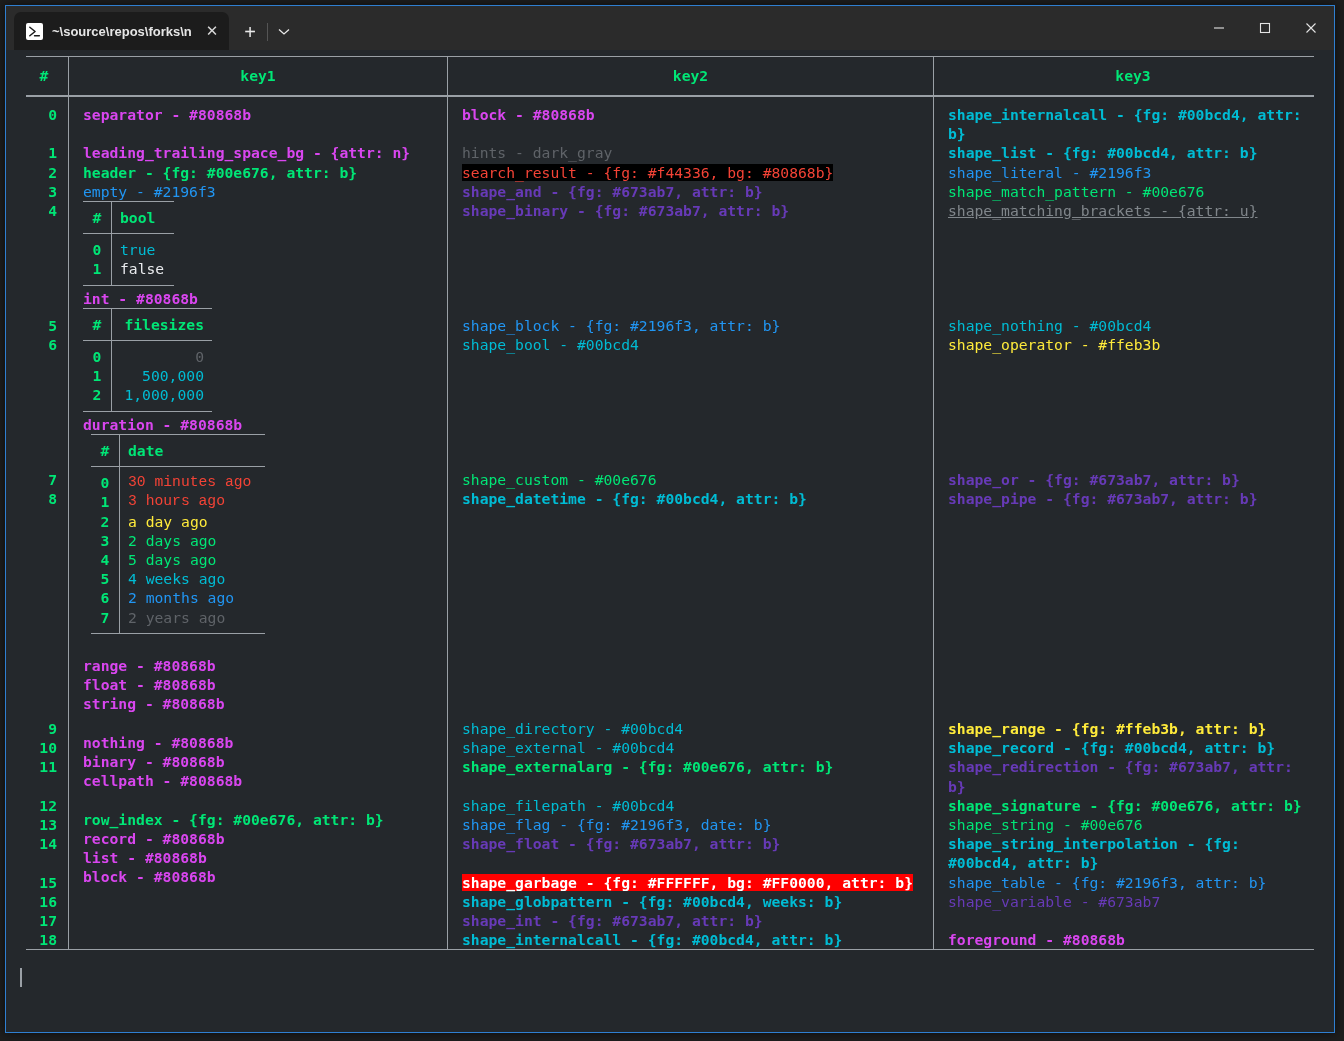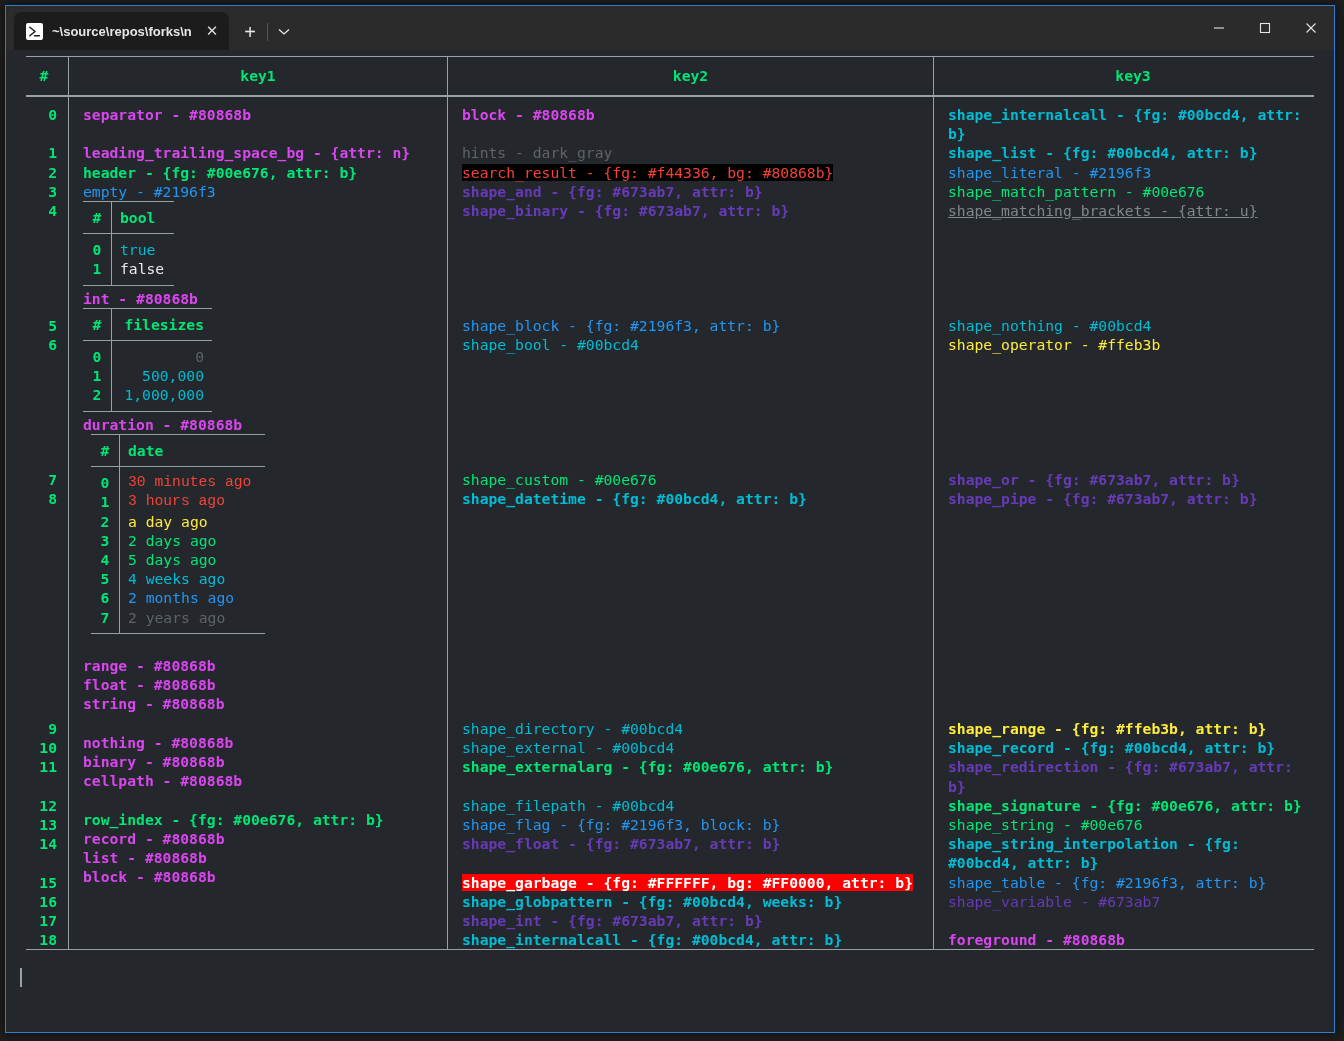--- a/index.html
+++ b/index.html
@@ -267,21 +267,21 @@
             <div class="blank"></div>
             <div class="blank"></div>
             <div class="blank"></div>
             <div class="blank"></div>
             <div class="blank"></div>
             <div class="line"><span class="cyan">shape_directory - #00bcd4</span></div>
             <div class="line"><span class="cyan">shape_external - #00bcd4</span></div>
             <div class="line"><span class="green">shape_externalarg - {fg: #00e676, attr: b}</span></div>
             <div class="blank"></div>
             <div class="line"><span class="cyan">shape_filepath - #00bcd4</span></div>
-            <div class="line"><span class="blue-b">shape_flag - {fg: #2196f3, block: b}</span></div>
+            <div class="line"><span class="blue-b">shape_flag - {fg: #2196f3, date: b}</span></div>
             <div class="line"><span class="purple">shape_float - {fg: #673ab7, attr: b}</span></div>
             <div class="blank"></div>
             <div class="line"><span class="hl-garbage">shape_garbage - {fg: #FFFFFF, bg: #FF0000, attr: b}</span></div>
             <div class="line"><span class="cyan-b">shape_globpattern - {fg: #00bcd4, weeks: b}</span></div>
             <div class="line"><span class="purple">shape_int - {fg: #673ab7, attr: b}</span></div>
             <div class="line"><span class="cyan-b">shape_internalcall - {fg: #00bcd4, attr: b}</span></div>
           </div>
         <div class="vline"></div>
 
         <div class="col-c" style="width:398px" id="k3col">

